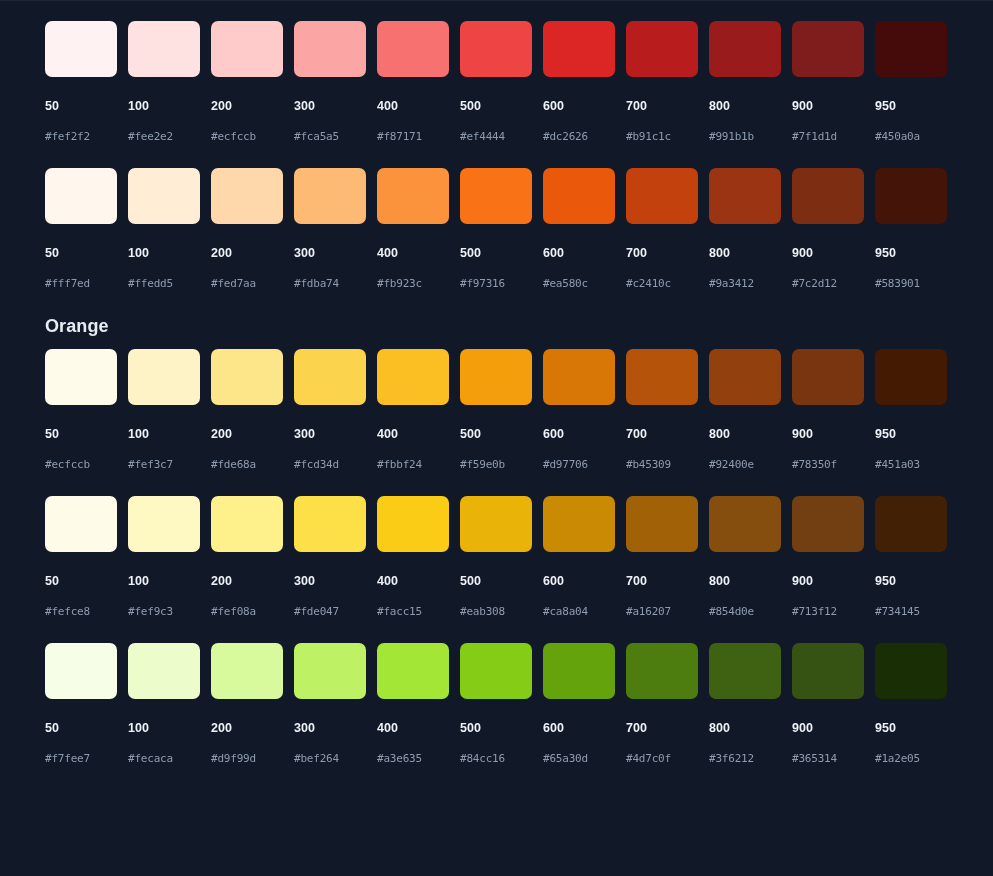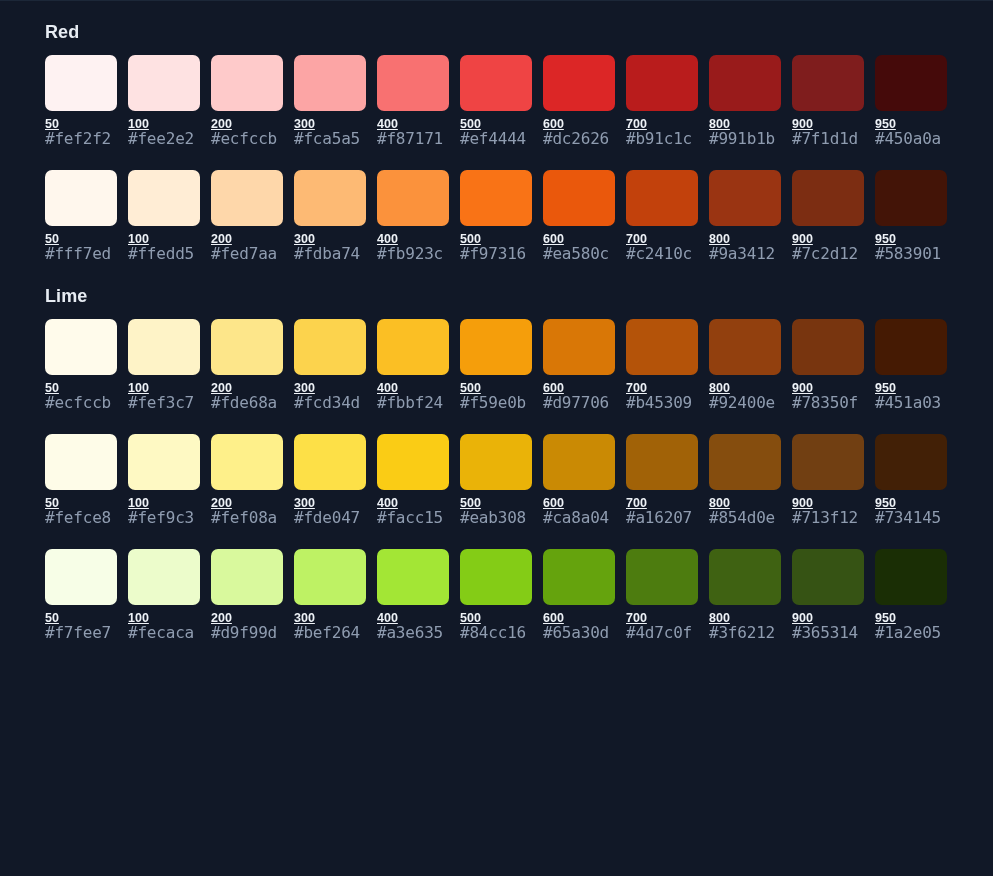--- a/index.html
+++ b/index.html
@@ -50,40 +50,38 @@
   .swatch-chip {
     width: 72px;
     height: 56px;
     border-radius: 7px;
     display: block;
   }
   .swatch-shade {
     font-size: 12.5px;
     font-weight: bold;
     color: #eef2f7;
-    margin-top: 6px;
+    margin-top: 22px;
     line-height: 14px;
-    text-decoration: underline;
   }
   .swatch-hex {
     font-family: "DejaVu Sans Mono", "Liberation Mono", monospace;
-    font-size: 16px;
+    font-size: 11px;
     color: #8f9cb0;
-    margin-top: 1px;
+    margin-top: 17px;
     line-height: 14px;
     letter-spacing: -0.2px;
   }
 </style>
 </head>
 <body style="background: rgb(17, 24, 39);">
 
 <div id="page">
   <div id="palette">
       <section class="family">
-        <h2 class="family-name">Red</h2>
         <div class="swatch-row">
           <div class="swatch-cell">
             <div class="swatch-chip" style="background-color: rgb(254, 242, 242);"></div>
             <div class="swatch-shade">50</div>
             <div class="swatch-hex">#fef2f2</div>
           </div>
           <div class="swatch-cell">
             <div class="swatch-chip" style="background-color: rgb(254, 226, 226);"></div>
             <div class="swatch-shade">100</div>
             <div class="swatch-hex">#fee2e2</div>
@@ -188,21 +186,21 @@
             <div class="swatch-hex">#7c2d12</div>
           </div>
           <div class="swatch-cell">
             <div class="swatch-chip" style="background-color: rgb(67, 20, 7);"></div>
             <div class="swatch-shade">950</div>
             <div class="swatch-hex">#583901</div>
           </div>
         </div>
       </section>
       <section class="family">
-        <h2 class="family-name">Lime</h2>
+        <h2 class="family-name">Orange</h2>
         <div class="swatch-row">
           <div class="swatch-cell">
             <div class="swatch-chip" style="background-color: rgb(255, 251, 235);"></div>
             <div class="swatch-shade">50</div>
             <div class="swatch-hex">#ecfccb</div>
           </div>
           <div class="swatch-cell">
             <div class="swatch-chip" style="background-color: rgb(254, 243, 199);"></div>
             <div class="swatch-shade">100</div>
             <div class="swatch-hex">#fef3c7</div>

